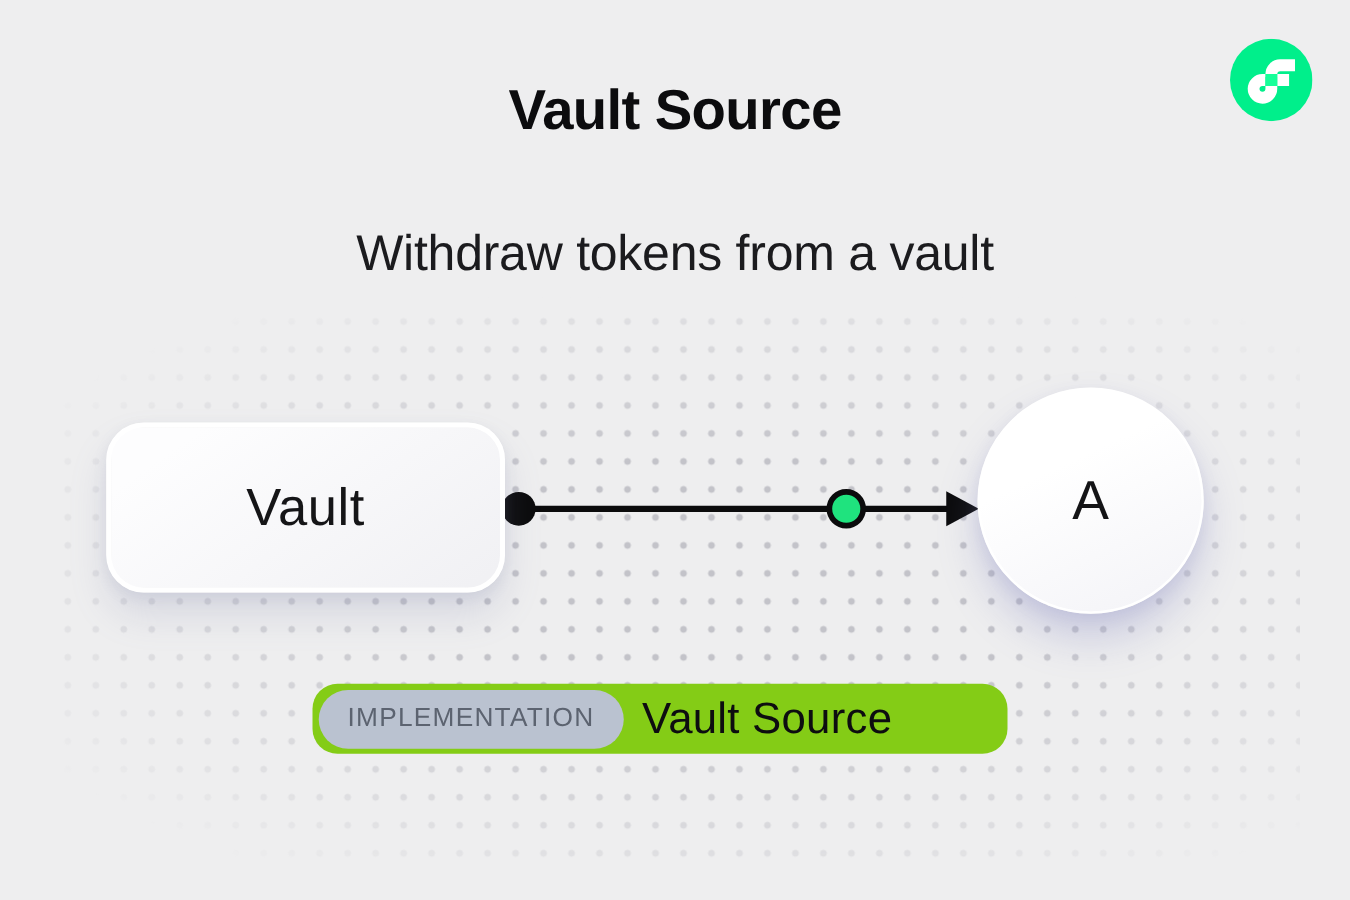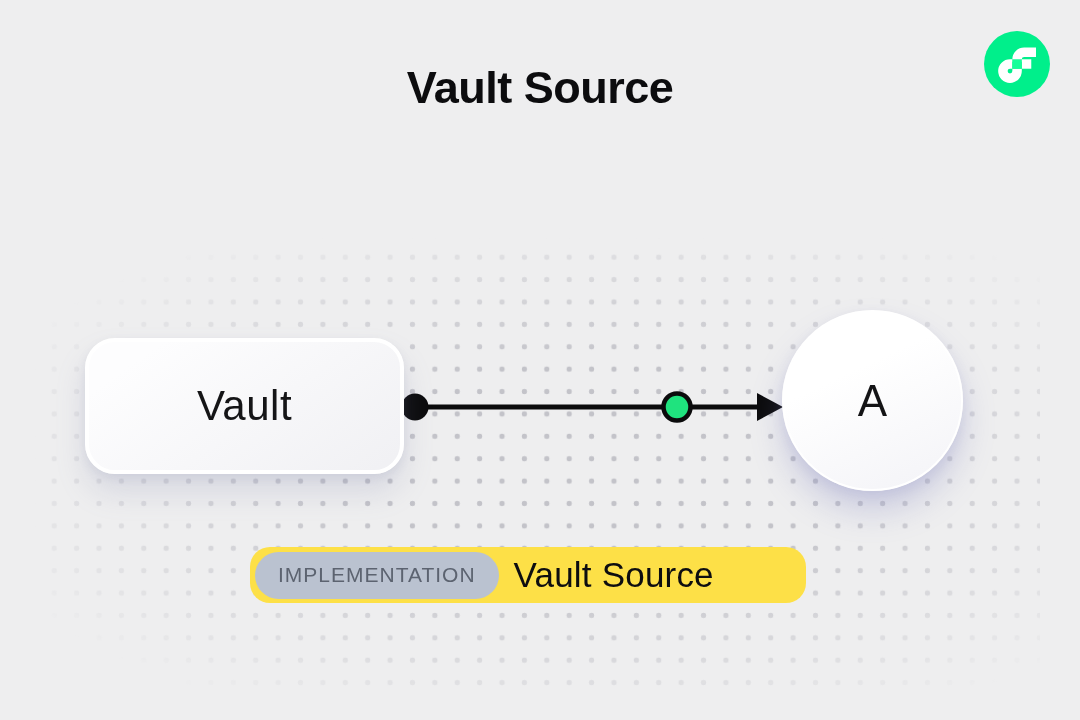--- a/index.html
+++ b/index.html
@@ -47,21 +47,21 @@
     background:linear-gradient(155deg, #ffffff 35%, #f3f3f7 100%);
     border:2px solid #ffffff;
     box-shadow: 0 20px 32px rgba(124,127,189,0.30), 0 5px 12px rgba(124,127,189,0.14);
   }
   .circle-node .node-label { font-size:44px; color:#141416; }
 
   .edge-svg { position:absolute; left:0; top:0; width:1080px; height:720px; }
 
   .badge {
     position:absolute; left:250px; top:547px; width:556px; height:56px;
-    background:#fde047; border-radius:20px;
+    background:#84cc16; border-radius:20px;
     display:flex; align-items:center; padding-left:5px; gap:15px;
   }
   .badge-tag {
     display:flex; align-items:center; justify-content:center;
     height:47px; padding:0 23px; border-radius:24px;
     background:#bac2d0; color:#5c6370;
     font-size:21px; font-weight:500; letter-spacing:1px;
     white-space:nowrap;
   }
   .badge-label { font-size:35px; color:#0d0d10; letter-spacing:0.2px; white-space:nowrap; }
@@ -77,20 +77,21 @@
     <svg viewBox="0 0 231 231">
       <circle cx="115.5" cy="115.5" r="115.5" fill="#00EF8B"></circle>
       <path fill="#FFFFFF" d="M165.44 98.93h-33.11v33.11h33.11V98.93z"></path>
       <path fill="#FFFFFF" d="M99.22 140.32a8.28 8.28 0 1 1 -8.28 -8.28 h8.28 v-33.1 h-8.28 a41.38 41.38 0 1 0 41.38 41.38 v-8.28 h-33.1 v8.28z"></path>
       <path fill="#FFFFFF" d="M140.6 90.65h41.38V57.54H140.6a41.43 41.43 0 0 0 -41.38 41.39v8.27h33.11v-8.27a8.29 8.29 0 0 1 8.27 -8.28z"></path>
       <path fill="#16FF99" d="M99.22 132.04h33.11V98.93H99.22v33.11z"></path>
     </svg>
   </div>
 
   <h1 class="title">Vault Source</h1>
+  <p class="subtitle">Withdraw tokens from a vault</p>
 
   <svg class="edge-svg" viewBox="0 0 1080 720">
     <defs>
       <linearGradient id="greenFade" x1="0" y1="0" x2="1" y2="0">
         <stop offset="0" stop-color="#0b0b0c"></stop>
         <stop offset="1" stop-color="#1fe37e"></stop>
       </linearGradient>
     </defs>
     <line x1="415" y1="407" x2="762" y2="407" stroke="#0b0b0c" stroke-width="5"></line>
     <line x1="616" y1="407" x2="662" y2="407" stroke="url(#greenFade)" stroke-width="5"></line>

